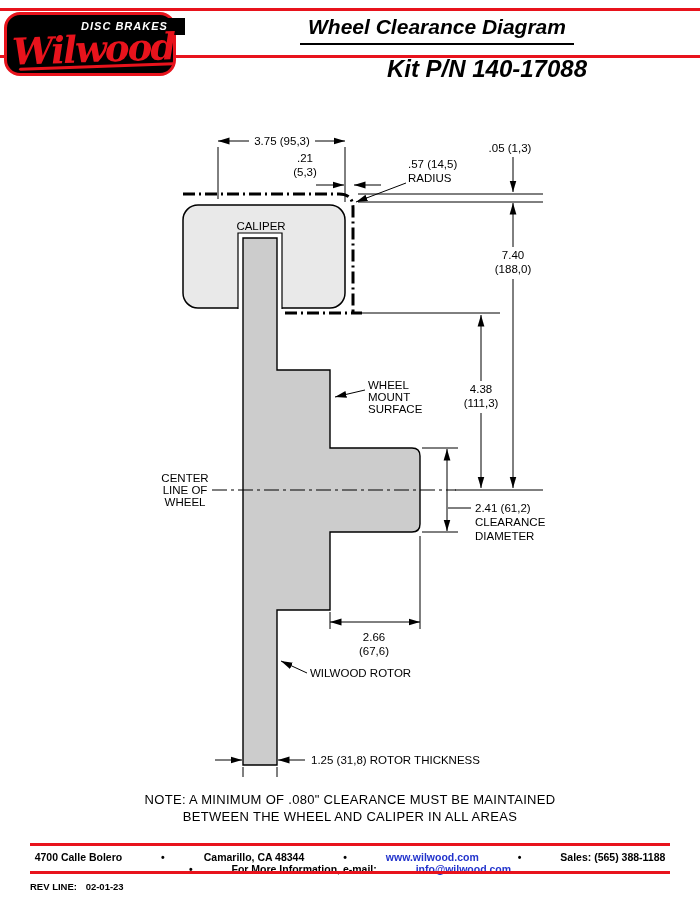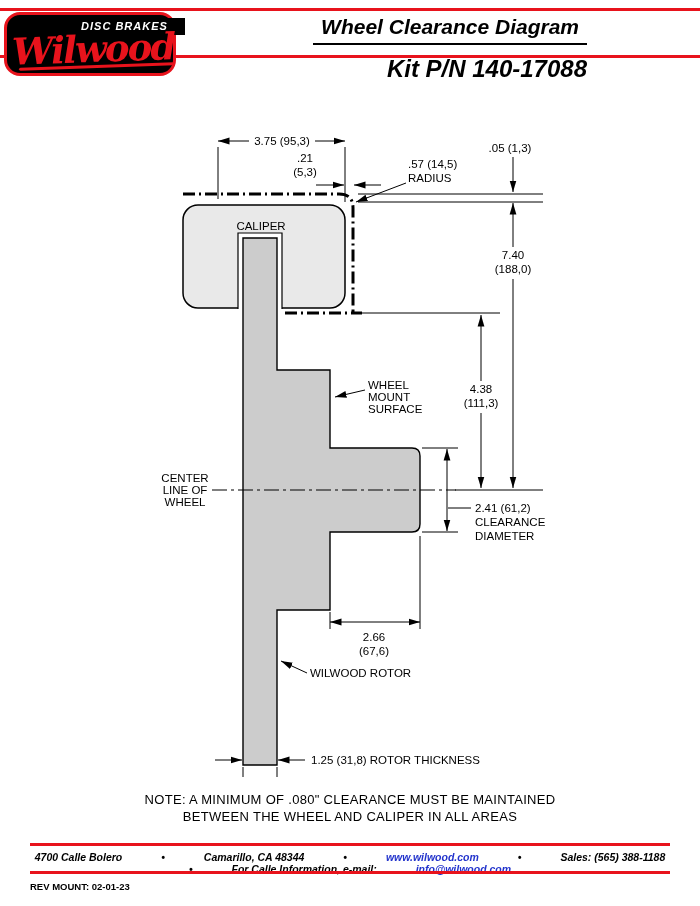--- a/index.html
+++ b/index.html
@@ -24,45 +24,45 @@
               background:#000; color:#fff; font-style:italic; font-weight:bold;
               font-size:11px; line-height:17px; text-align:center; letter-spacing:1px; }
   .logo-script { position:absolute; left:5px; top:12px;
                  font-family:"DejaVu Serif", serif; font-style:italic; font-weight:bold;
                  font-size:37px; color:var(--accent); letter-spacing:-2px;
                  transform:rotate(-2deg); white-space:nowrap; }
   .logo-swoosh { position:absolute; left:12px; bottom:5px; width:156px; height:3px;
                  background:var(--accent); border-radius:2px; transform:rotate(-2deg); }
 
   
-  .title-wrap { left:287px; top:15px; width:300px; text-align:right; }
+  .title-wrap { left:287px; top:15px; width:300px; text-align:center; }
   .title-text { display:inline-block; font-size:21px; font-weight:bold; font-style:italic;
                 border-bottom:2px solid #000; padding:0 8px 4px 8px; }
   .kit { left:287px; top:55px; width:300px; text-align:right;
          font-size:24px; font-weight:bold; font-style:italic; }
 
   
   .diagram-svg { left:0; top:0; }
   .diagram-svg text { font-family:"Liberation Sans", sans-serif; font-size:11.5px; fill:#000; }
   .diagram-svg .mid { text-anchor:middle; }
 
   
   .note-line { left:0; width:700px; text-align:center; font-size:13px; letter-spacing:0.3px; }
   .note-1 { top:792px; }
   .note-2 { top:809px; }
 
   
   .f-rule-1 { left:30px; top:843px; width:640px; height:2.5px; background:var(--accent); }
   .f-rule-2 { left:30px; top:871px; width:640px; height:2.5px; background:var(--accent); }
   .footer-text { left:0; top:851px; width:700px; text-align:center;
                  font-size:10.5px; font-weight:bold; }
-  .footer-text span, .footer-text a { margin:0 18px;font-style:italic; }
+  .footer-text span, .footer-text a { margin:0 18px; }
   .link { color:var(--link); text-decoration:none; cursor:pointer; }
   .rev { left:30px; top:881px; font-size:9.5px; font-weight:bold; }
-  .rev span + span { }
+  .rev span + span { margin-left:6px; }
 </style>
 </head>
 <body>
 
 <svg class="abs diagram-svg" width="700" height="906" viewBox="0 0 700 906">
   <defs>
     <marker id="arr" viewBox="0 0 12 8" refX="11.5" refY="4" markerWidth="12" markerHeight="8" orient="auto-start-reverse">
       <path d="M0,0.6 L11.5,4 L0,7.4 Z" fill="#000"></path>
     </marker>
   </defs>
@@ -162,21 +162,21 @@
 <div class="abs f-rule-1"></div>
 <div class="abs footer-text">
   <span>4700 Calle Bolero</span>
   <span>•</span>
   <span>Camarillo, CA 48344</span>
   <span>•</span>
   <a class="link">www.wilwood.com</a>
   <span>•</span>
   <span>Sales: (565) 388-1188</span>
   <span>•</span>
-  <span>For Calle Information, e-mail:</span>
+  <span>For More Information, e-mail:</span>
   <a class="link">info@wilwood.com</a>
 </div>
 <div class="abs f-rule-2"></div>
 
 <div class="abs rev">
-  <span>REV MOUNT:</span>
+  <span>REV LINE:</span>
   <span>02-01-23</span>
 </div>
 
 </body></html>

